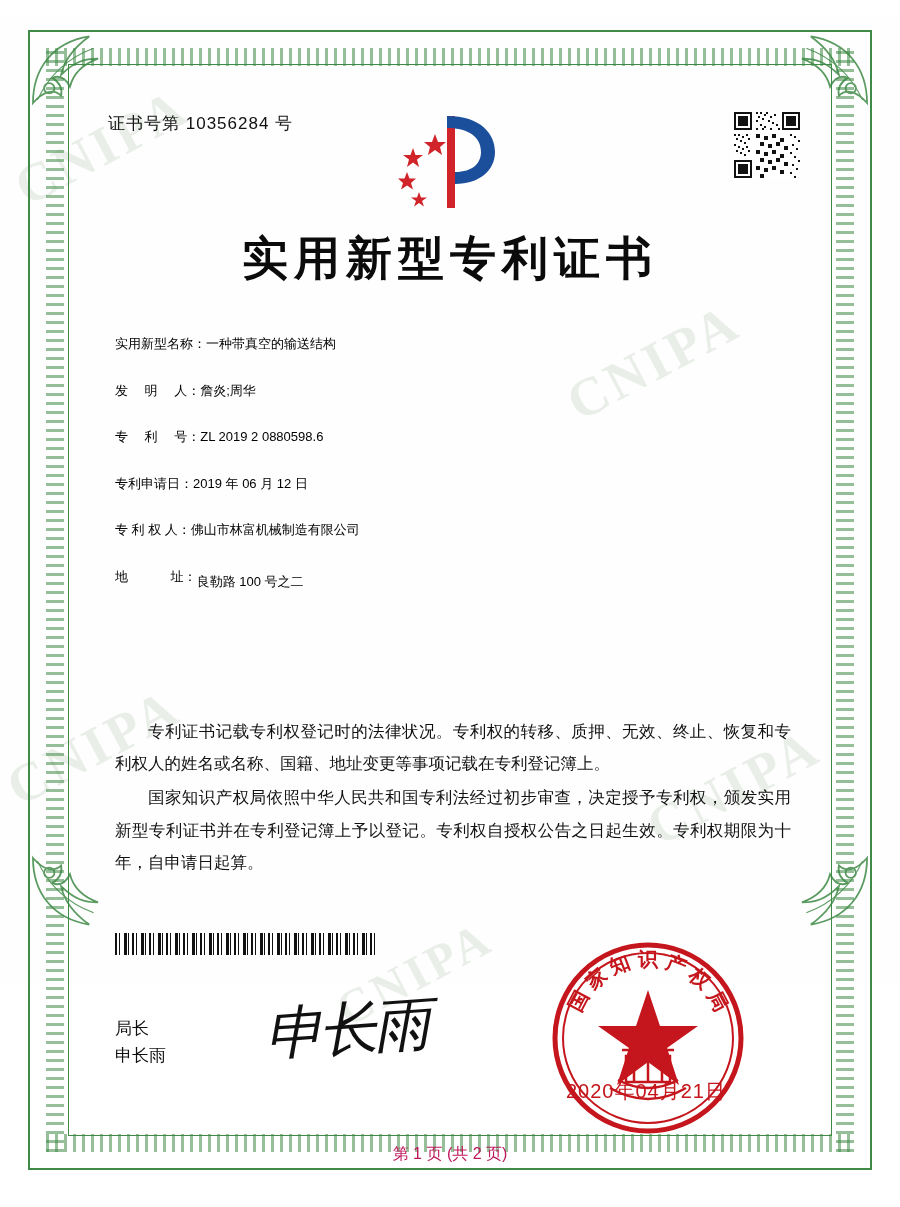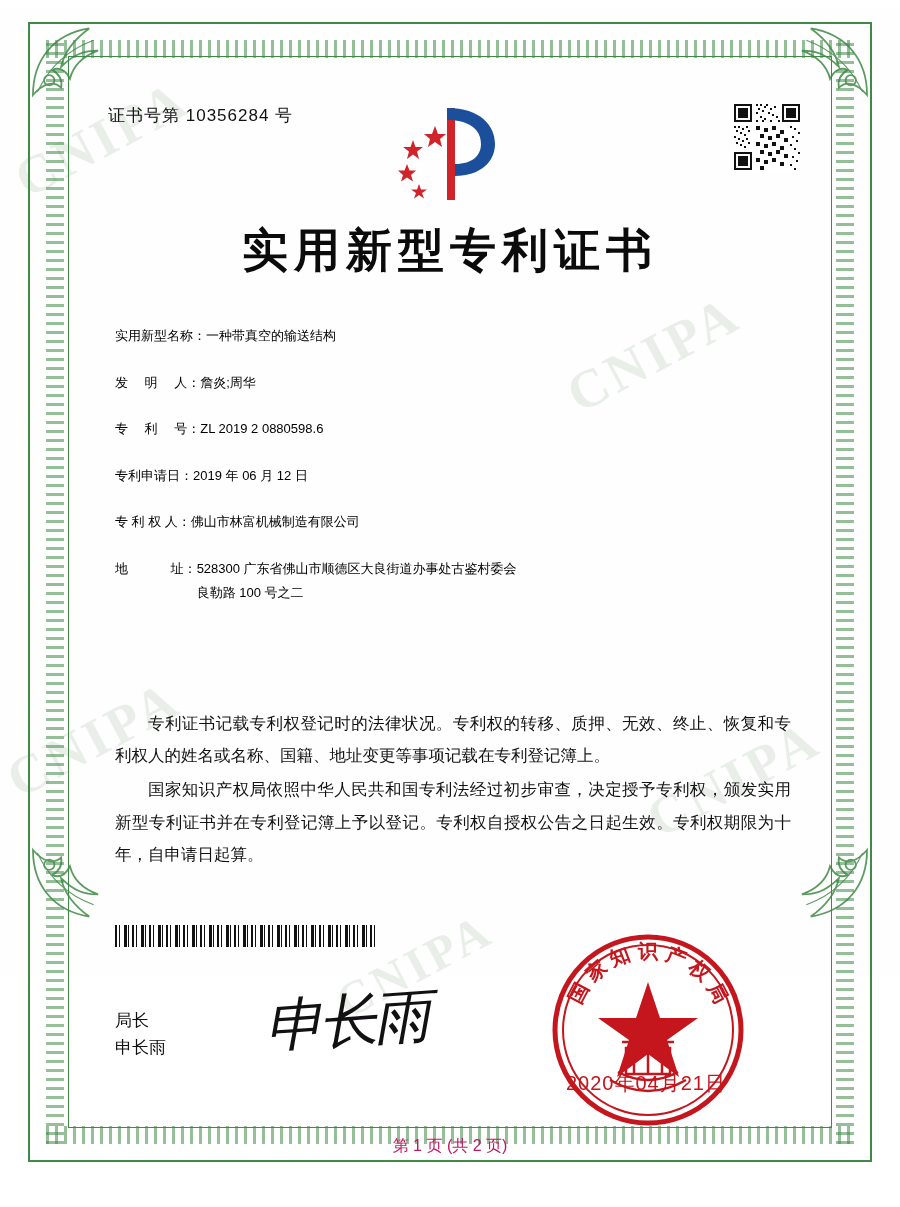--- a/index.html
+++ b/index.html
@@ -11,21 +11,21 @@
     height: 1207px;
     background: #ffffff;
     font-family: "Liberation Serif", serif;
     position: relative;
     overflow: hidden;
   }
 
   
   .page {
     position: absolute;
-    left: 0; top: 8px;
+    left: 0; top: 16px;
     width: 900px; height: 968px;
     background: #fdfefd;
   }
 
   
   .frame-outer {
     position: absolute;
     left: 28px; top: 14px;
     width: 844px; height: 1140px;
     border: 2px solid #3f8a46;
@@ -385,21 +385,20 @@
       <span class="lbl">专利申请日：</span>
       <span class="val">2019 年 06 月 12 日</span>
     </div>
     <div class="row">
       <span class="lbl">专 利 权 人：</span>
       <span class="val">佛山市林富机械制造有限公司</span>
     </div>
     <div class="row">
       <span class="lbl">地　　　 址：</span>
       <span class="val">
-        <span>528300 广东省佛山市顺德区大良街道办事处古鉴村委会</span>
         <span class="l2">良勒路 100 号之二</span>
       </span>
     </div>
   </div>
 
   <div class="paras">
     <p>专利证书记载专利权登记时的法律状况。专利权的转移、质押、无效、终止、恢复和专利权人的姓名或名称、国籍、地址变更等事项记载在专利登记簿上。</p>
     <p>国家知识产权局依照中华人民共和国专利法经过初步审查，决定授予专利权，颁发实用新型专利证书并在专利登记簿上予以登记。专利权自授权公告之日起生效。专利权期限为十年，自申请日起算。</p>
   </div>
 

